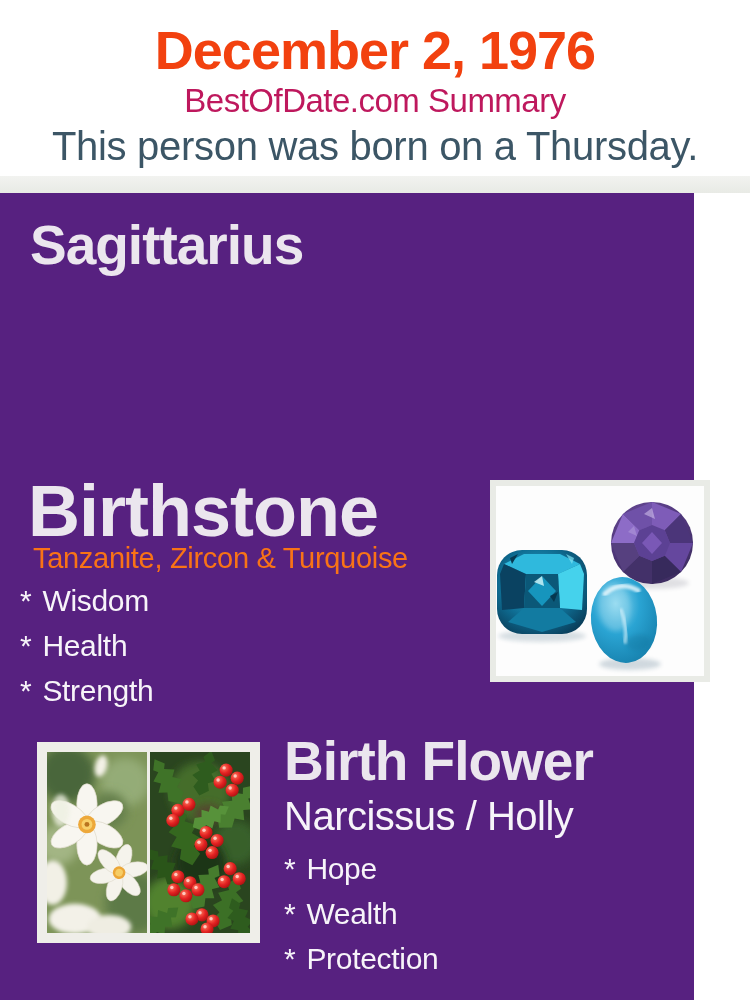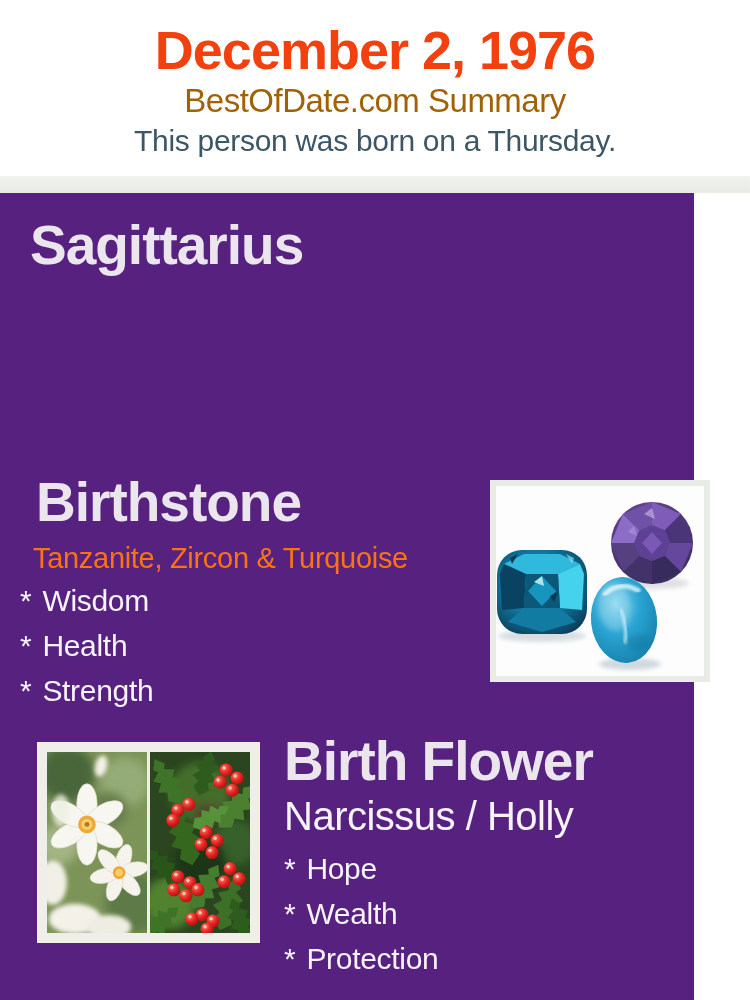--- a/index.html
+++ b/index.html
@@ -4,37 +4,37 @@
 <style>
   * { margin:0; padding:0; box-sizing:border-box; }
   html,body { width:750px; }
   body { font-family:"Liberation Sans","DejaVu Sans",sans-serif; background:#ffffff; }
 
   .page { position:relative; width:750px; height:1000px; overflow:hidden; background:#ffffff; }
 
   
   .top { position:absolute; top:0; left:0; width:750px; height:208px; background:#ffffff; text-align:center; }
   .date-title { margin-top:22px; font-size:54px; font-weight:700; letter-spacing:-1px; color:#f2410f; line-height:1.05; }
-  .site-line { margin-top:5px; font-size:33px; font-weight:400; letter-spacing:-0.5px; color:#a16207; line-height:1.05; }
-  .day-line { margin-top:7px; font-size:30px; font-weight:400; letter-spacing:-0.3px; color:#3c5666; line-height:1.05; }
+  .site-line { margin-top:5px; font-size:33px; font-weight:400; letter-spacing:-0.5px; color:#be185d; line-height:1.05; }
+  .day-line { margin-top:7px; font-size:40px; font-weight:400; letter-spacing:-0.3px; color:#3c5666; line-height:1.05; }
 
   
   .divider { position:absolute; top:176px; left:0; width:750px; height:17px;
              background:linear-gradient(#f2f3f0,#e8eae5); }
 
   
   .main { position:absolute; top:193px; left:0; width:694px; height:807px; background:#572180; }
 
   .h-big { font-weight:700; color:#ebe6ee; letter-spacing:-1px; line-height:1.0; }
 
   .zodiac-heading { position:absolute; left:30px; top:25px; font-size:55px; }
   .zodiac-desc { position:absolute; left:30px; top:100px; width:670px;
                  font-size:38px; color:#ffffff; letter-spacing:-0.5px; line-height:45px; }
 
-  .birthstone-heading { position:absolute; left:36px; top:282px; font-size:55px; }
+  .birthstone-heading { position:absolute; left:28px; top:282px; font-size:72px; }
   .birthstone-names { position:absolute; left:33px; top:349px; font-size:29px; color:#f97316; letter-spacing:-0.3px; }
 
   ul.traits { position:absolute; list-style:none; }
   ul.traits li { font-size:30px; color:#f7f4f9; letter-spacing:-0.3px; height:45px; line-height:32px; }
   ul.traits .ast { display:inline-block; margin-right:11px; }
   .bs-traits { left:20px; top:392px; }
   .fl-traits { left:284px; top:660px; }
 
   
   .gem-card { position:absolute; left:490px; top:287px; width:220px; height:202px;

